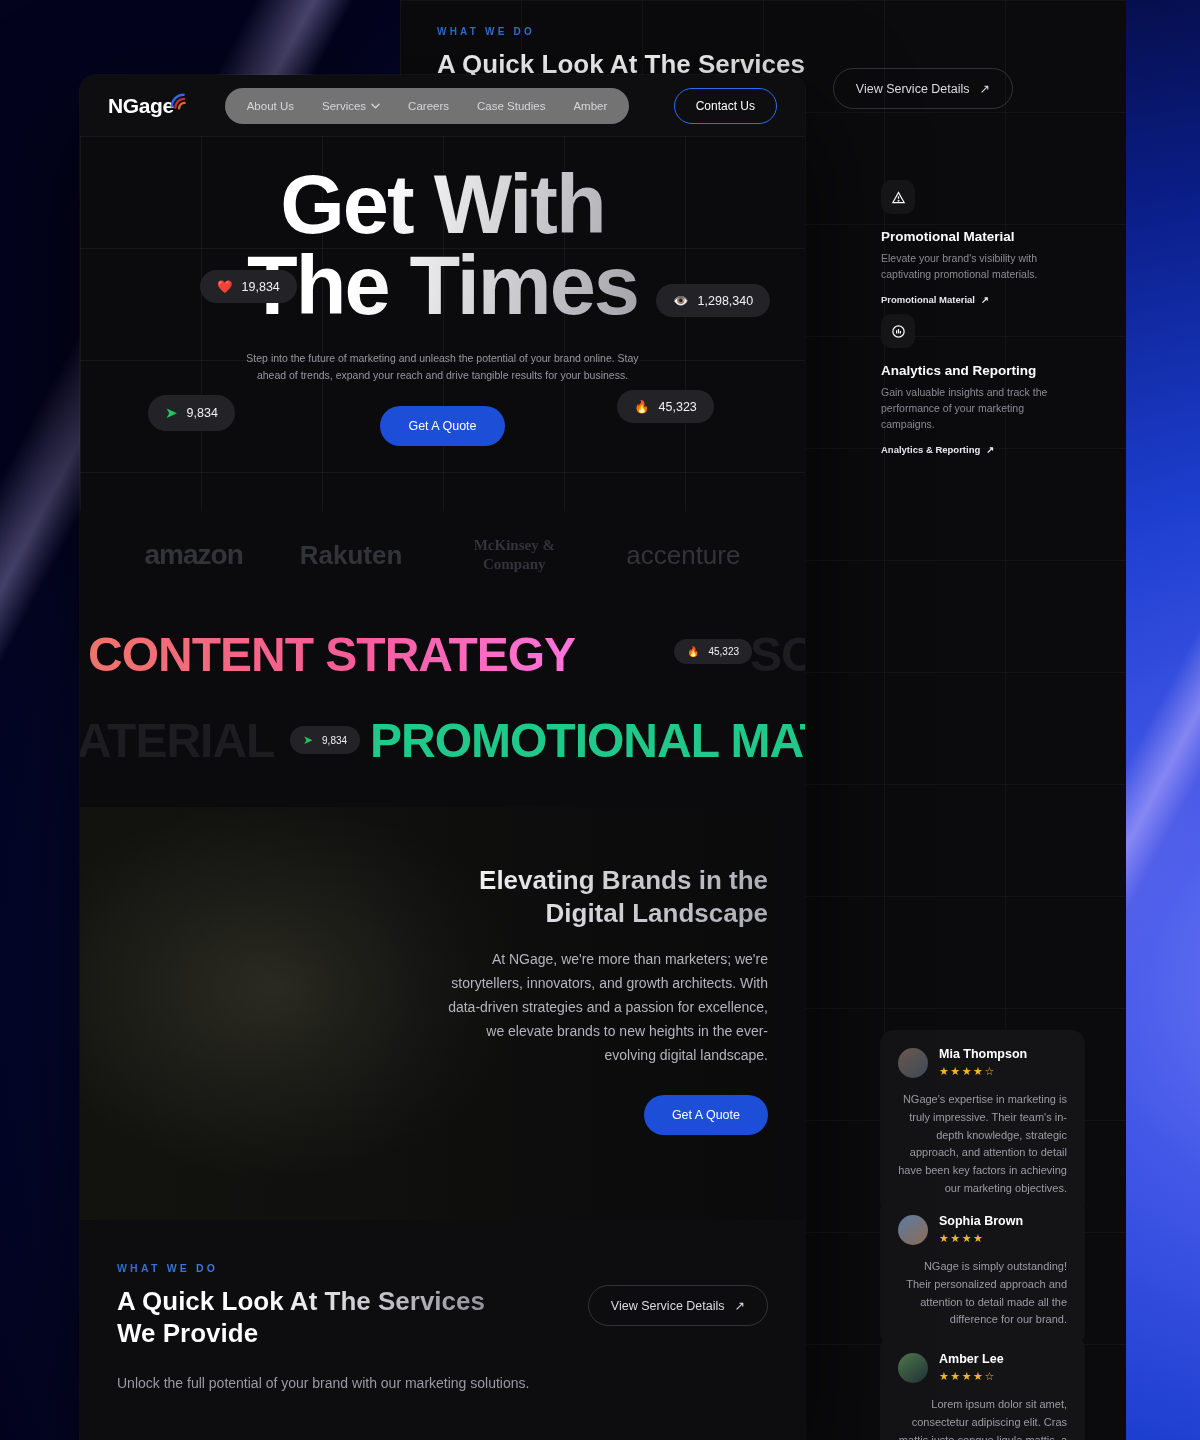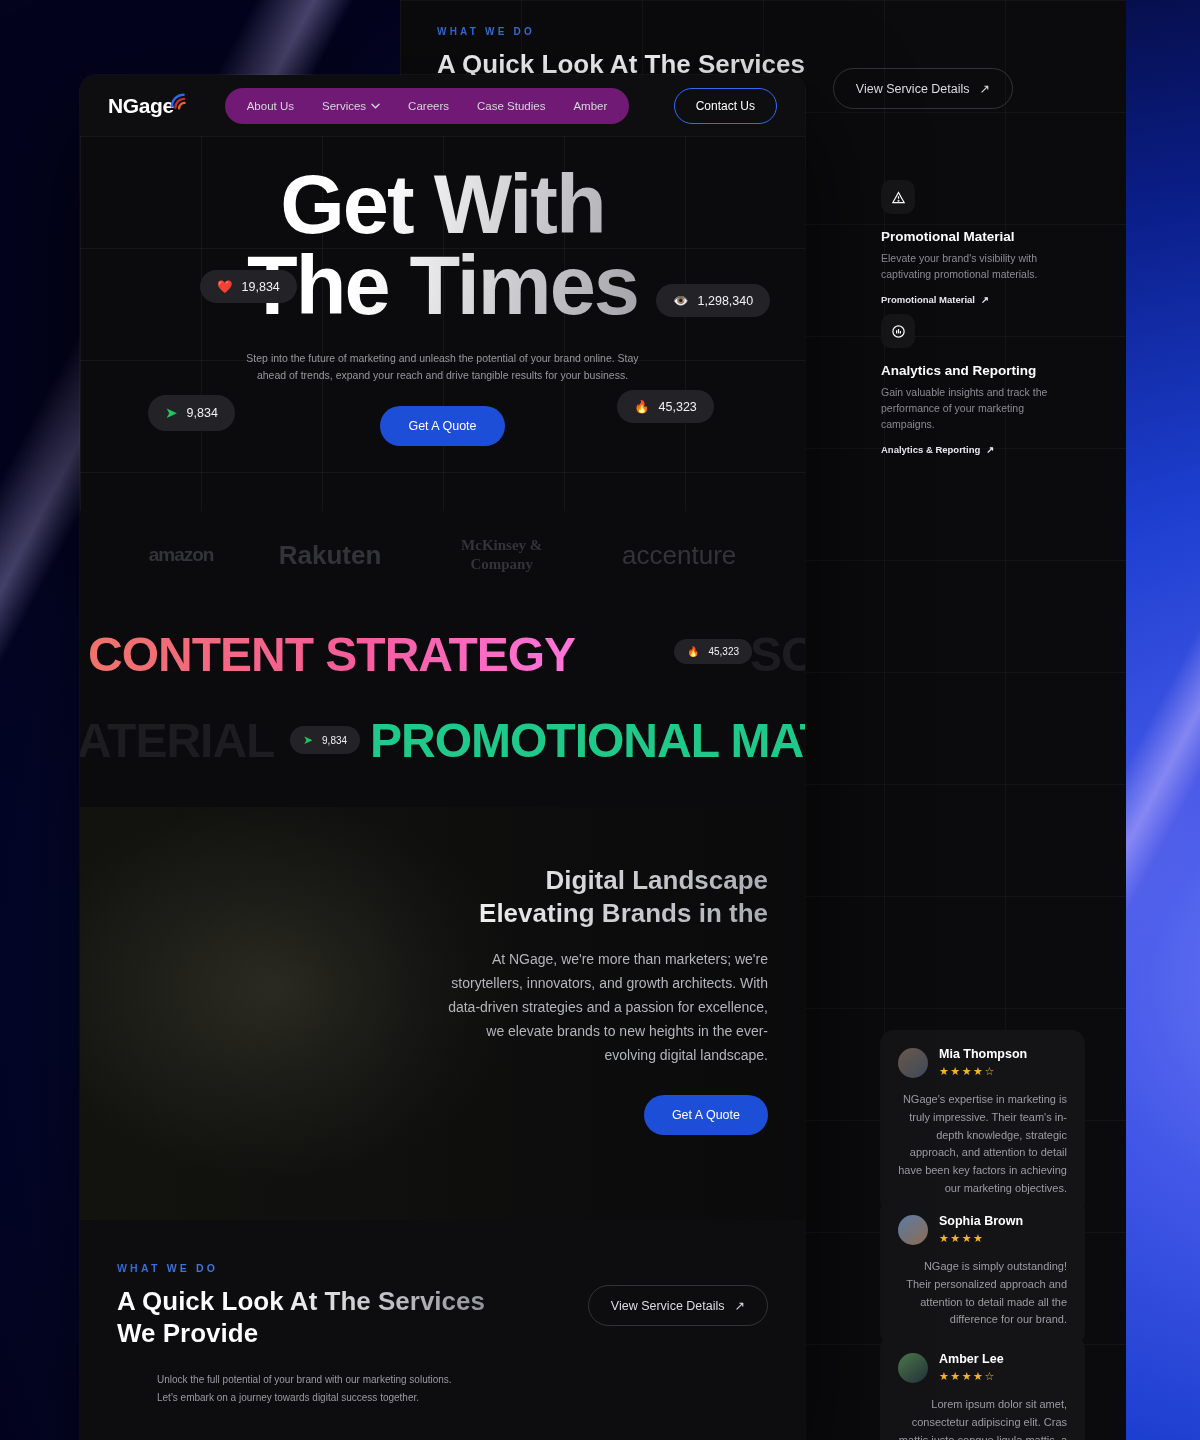--- a/index.html
+++ b/index.html
@@ -109,21 +109,21 @@
 
   
   #navbar {
     position: relative; z-index: 5;
     height: 61px; display: flex; align-items: center;
     padding: 0 28px; background: #0e0e11;
   }
   .logo-wrap { display: flex; align-items: flex-start; }
   .logo-text { font-size: 21px; font-weight: 700; color: #fff; letter-spacing: -.4px; }
   .nav-pill {
-    margin-left: 34px; background: #701a75; border-radius: 28px;
+    margin-left: 34px; background: #737373; border-radius: 28px;
     display: flex; align-items: center; gap: 4px; padding: 7px 10px;
   }
   .nav-pill a { color: #d6d6dc; font-size: 11.5px; padding: 5px 12px; text-decoration: none; display: inline-flex; align-items: center; gap: 5px; }
   .contact-btn {
     margin-left: auto; border: 1.4px solid #2f6bf5; border-radius: 28px;
     padding: 10px 21px; color: #fff; font-size: 12px; background: transparent;
   }
 
   
   #hero { position: relative; height: 375px; background: #0b0b0e; }
@@ -410,21 +410,21 @@
       <span style="color:#22c55e; font-size:15px;">➤</span>
       <span>9,834</span>
     </div>
     <div class="badge" style="left:537px; top:254px;">
       <span>🔥</span>
       <span>45,323</span>
     </div>
   </div>
 
   <div id="logos">
-    <span class="lg" style="font-size:19px; letter-spacing:-1px;text-align:center;">amazon</span>
+    <span class="lg" style="font-size:28px; letter-spacing:-1px;text-align:center;">amazon</span>
     <span class="lg" style="font-size:26px;">Rakuten</span>
     <span class="lg" style="font-size:15px; font-family:'Liberation Serif',serif; text-align:center; line-height:1.25; width:110px;">McKinsey &amp; Company</span>
     <span class="lg" style="font-size:26px; font-weight:400;">accenture</span>
   </div>
 
   <div id="marquee">
     <div class="mrow" style="top:28px; left:8px;">
       <span style="background:linear-gradient(90deg,#f0736a 0%,#f75c9b 55%,#ff74dd 100%); -webkit-background-clip:text; background-clip:text; color:transparent;">CONTENT STRATEGY</span>
     </div>
     <div class="badge" style="left:594px; top:40px; font-size:10px; padding:7px 13px;">
@@ -441,22 +441,22 @@
     <div class="mrow" style="top:114px; left:290px;">
       <span style="color:#1fc98a;">PROMOTIONAL MATERIAL</span>
     </div>
   </div>
 
   <div id="about">
     <div class="photo"></div>
     <div class="scrim"></div>
     <div class="inner">
       <div class="about-head">
+        <div>Elevating Brands in the</div>
         <div>Digital Landscape</div>
-        <div>Elevating Brands in the</div>
       </div>
       <div class="about-body">At NGage, we're more than marketers; we're storytellers, innovators, and growth architects. With data-driven strategies and a passion for excellence, we elevate brands to new heights in the ever-evolving digital landscape.</div>
       <button class="cta" style="margin:28px 0 0 auto; display:block;">Get A Quote</button>
     </div>
   </div>
 
   <div id="services">
     <div style="display:flex; align-items:flex-start;">
       <div>
         <div class="eyebrow" style="font-size:10.5px;">WHAT WE DO</div>
@@ -464,19 +464,18 @@
           <div>A Quick Look At The Services</div>
           <div>We Provide</div>
         </div>
       </div>
       <div class="ghost-btn" style="margin:23px 0 0 auto;">
         <span>View Service Details</span>
         <span>↗</span>
       </div>
     </div>
 
-    <div style="margin-top:22px; color:#9a9aa2; font-size:10px; line-height:1.72;margin-left:40px;">
+    <div style="margin-top:22px; color:#9a9aa2; font-size:14px; line-height:1.72;">
       <div>Unlock the full potential of your brand with our marketing solutions.</div>
-      <div>Let's embark on a journey towards digital success together.</div>
     </div>
 
   </div>
 </div>
 
 </body></html>

